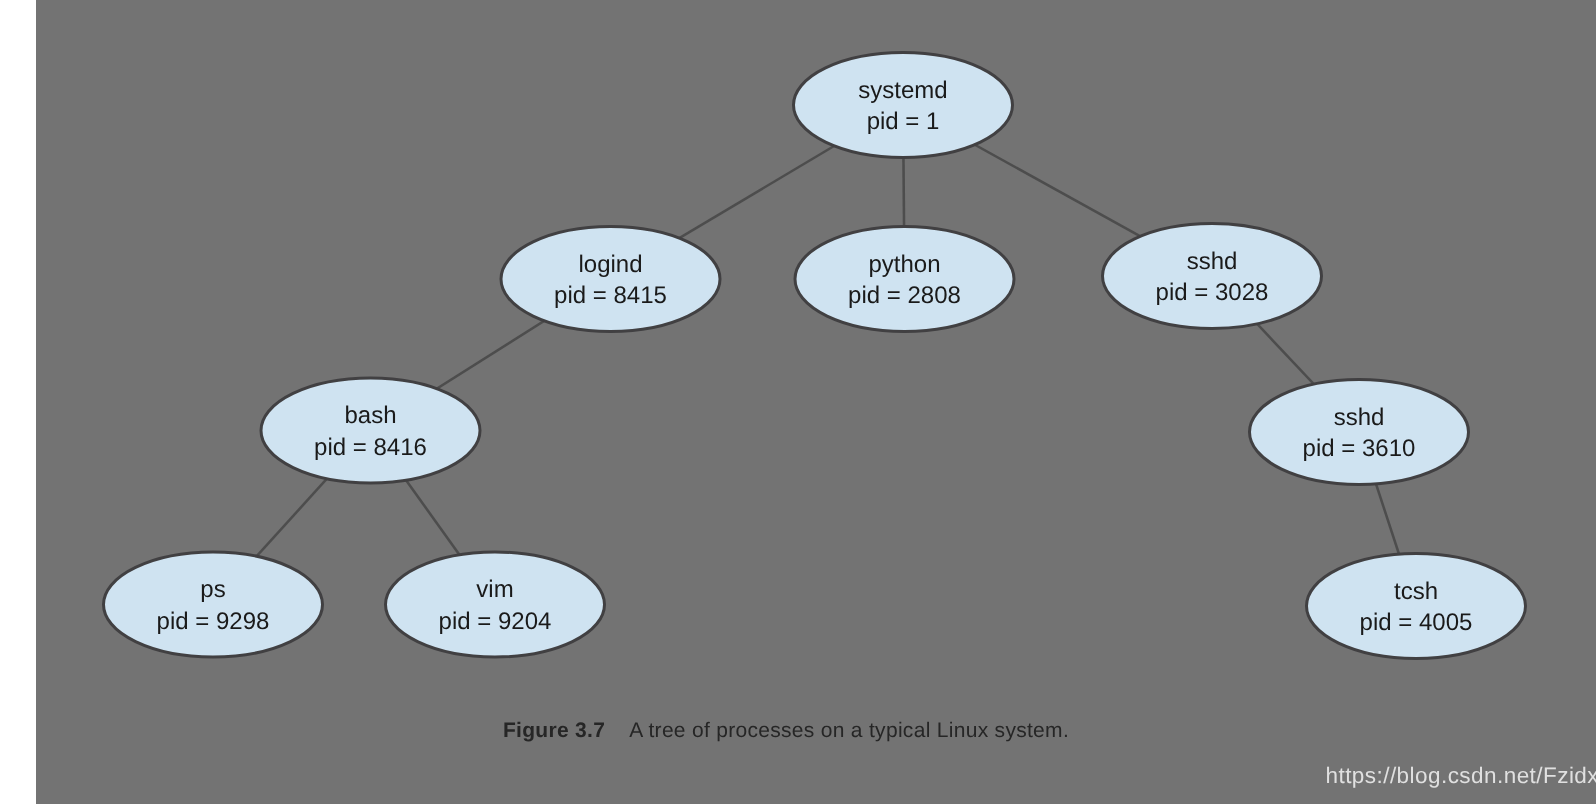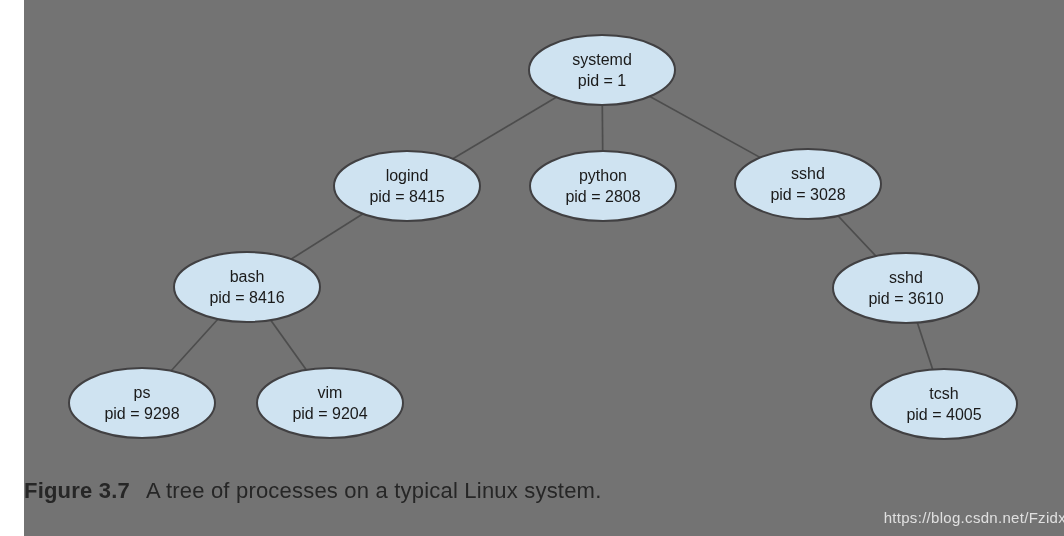--- a/index.html
+++ b/index.html
@@ -24,21 +24,22 @@
   .node-label {
     font-family: "Liberation Sans", sans-serif;
     font-size: 16px;
     fill: #1a1a1a;
   }
   .caption {
     position: absolute;
     top: 478px;
     left: 0;
     width: 1000px;
-    font-size: 22px;
+    text-align: center;
+    font-size: 14px;
     color: #262626;
     letter-spacing: 0.2px;
   }
   .caption .fig-label {
     font-weight: bold;
     margin-right: 16px;
   }
   .watermark {
     position: absolute;
     right: 22px;

